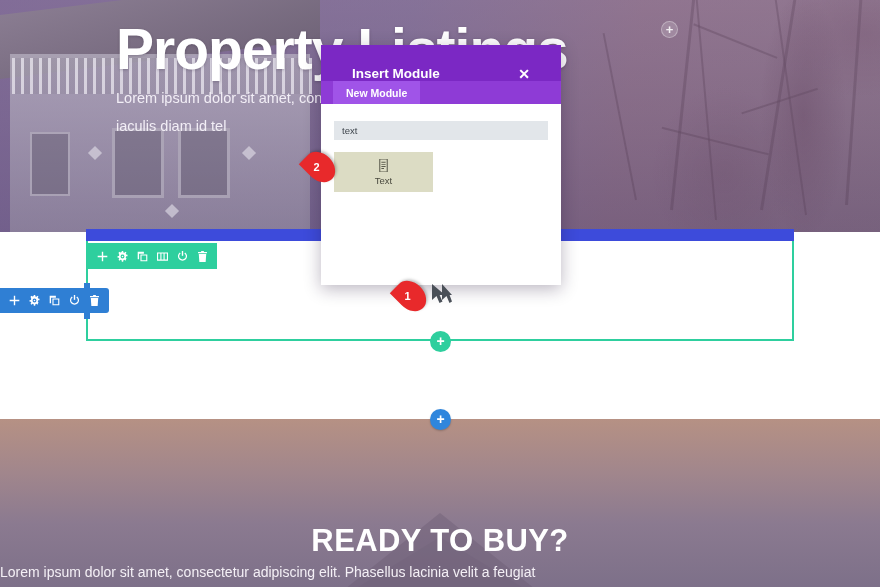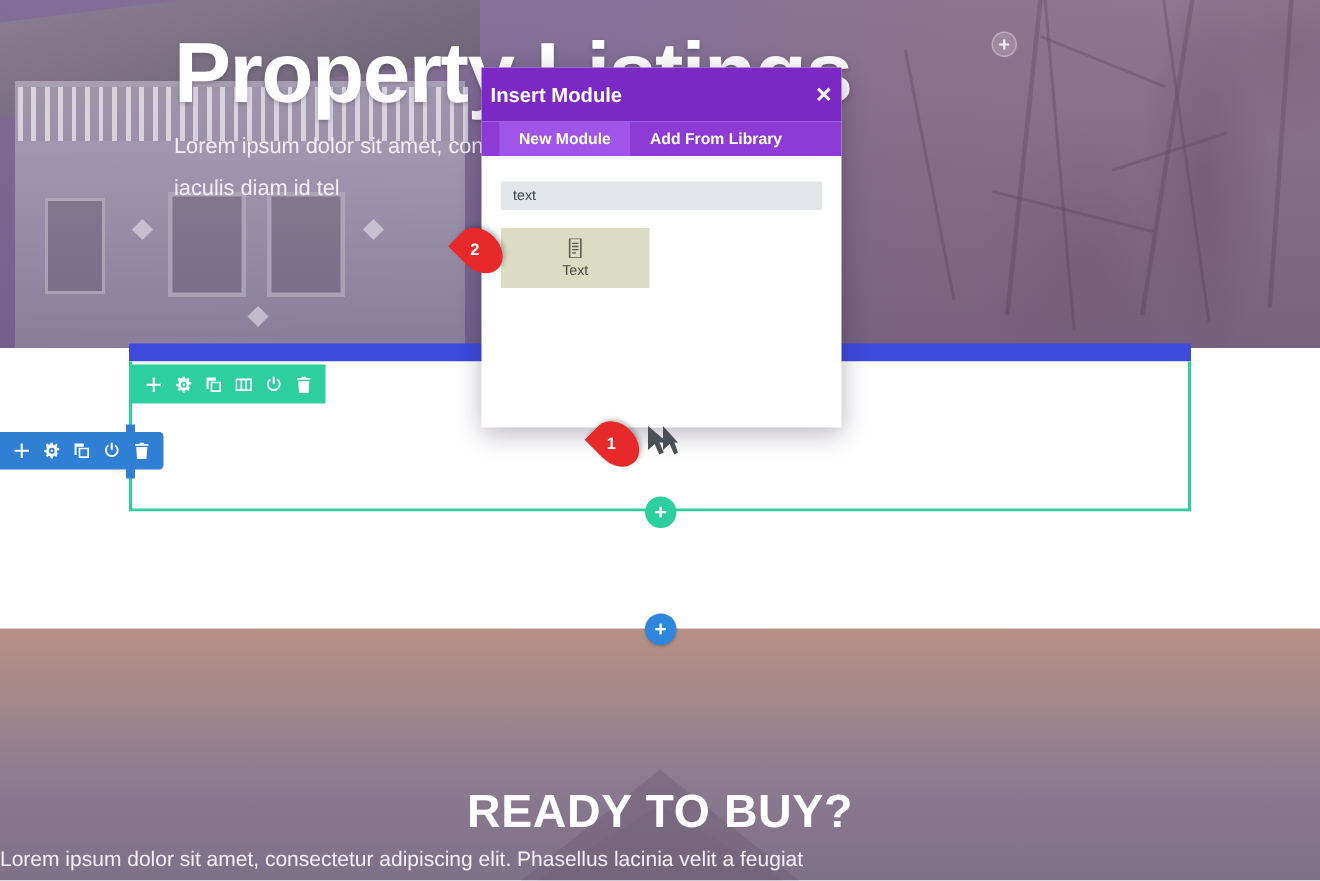--- a/index.html
+++ b/index.html
@@ -157,22 +157,22 @@
   }
 
   
   .modal {
     position: absolute; left: 321px; top: 45px; width: 240px; height: 240px;
     background: #fff; z-index: 40;
     box-shadow: 0 4px 16px rgba(30,14,50,.30);
   }
   .modal-header {
     height: 36px; background: #7b28c4;
-    display: flex; align-items: center; justify-content: space-between;
-    padding: 0 6px;
+    display: flex; align-items: flex-end; justify-content: space-between;
+    padding: 0 31px;
   }
   .modal-title { color: #fff; font-size: 13.5px; font-weight: bold; }
   .modal-close {
     color: #fff; font-size: 14px; font-weight: bold; line-height: 1; cursor: pointer;
   }
   .modal-tabs { height: 23px; background: #8e3bd6; display: flex; padding-left: 12px; }
   .tab {
     height: 23px; display: flex; align-items: center; padding: 0 13px;
     color: #fff; font-size: 10.5px; font-weight: bold; cursor: pointer;
   }
@@ -330,21 +330,20 @@
     <div class="cta-sub">Lorem ipsum dolor sit amet, consectetur adipiscing elit. Phasellus lacinia velit a feugiat</div>
   </div>
 
   <div class="modal">
     <div class="modal-header">
       <span class="modal-title">Insert Module</span>
       <span class="modal-close">✕</span>
     </div>
     <div class="modal-tabs">
       <div class="tab active">New Module</div>
-      <div class="tab">Add From Library</div>
     </div>
     <div class="modal-body">
       <input class="search-field" type="text" value="text" style="">
       <div class="mod-grid">
         <div class="mod-tile">
           <span class="mod-tile-ico">
             <svg viewBox="0 0 16 16">
               <path d="M3.4 0h9.2v16H3.4z" fill="none" stroke="#5c5c4e" stroke-width="1.3"></path>
               <path d="M5.4 3.4h5.2v1.1H5.4zm0 2.6h5.2v1.1H5.4zm0 2.6h5.2v1.1H5.4zm0 2.6h3.2v1.1H5.4z"></path>
             </svg>

